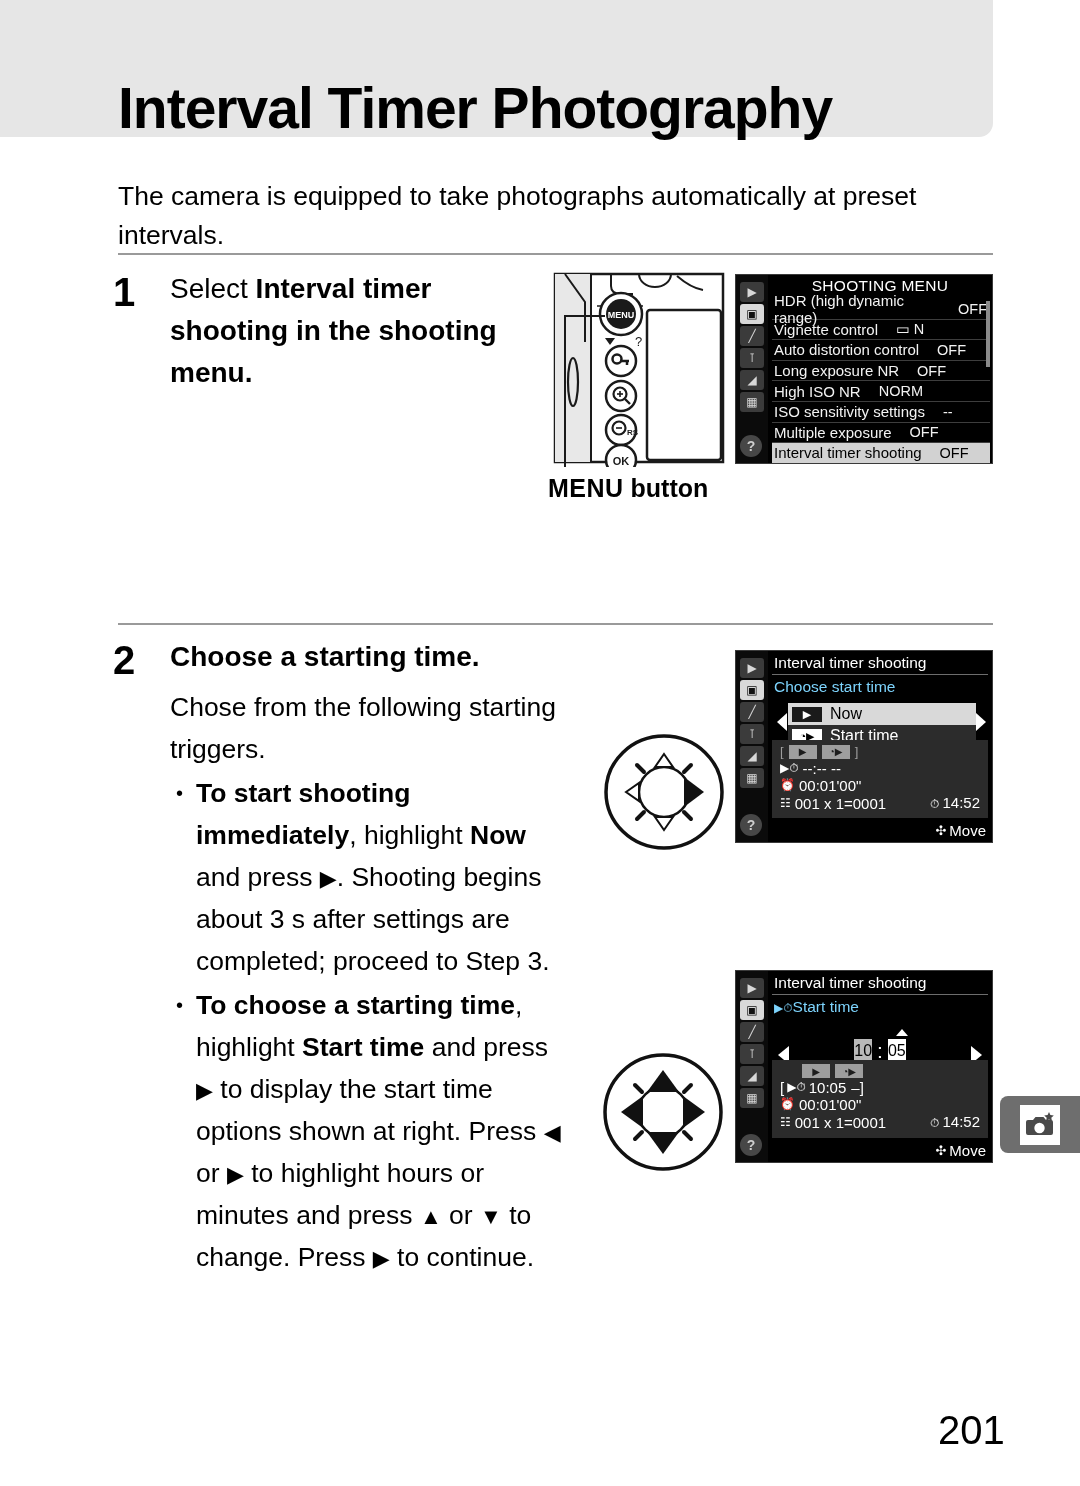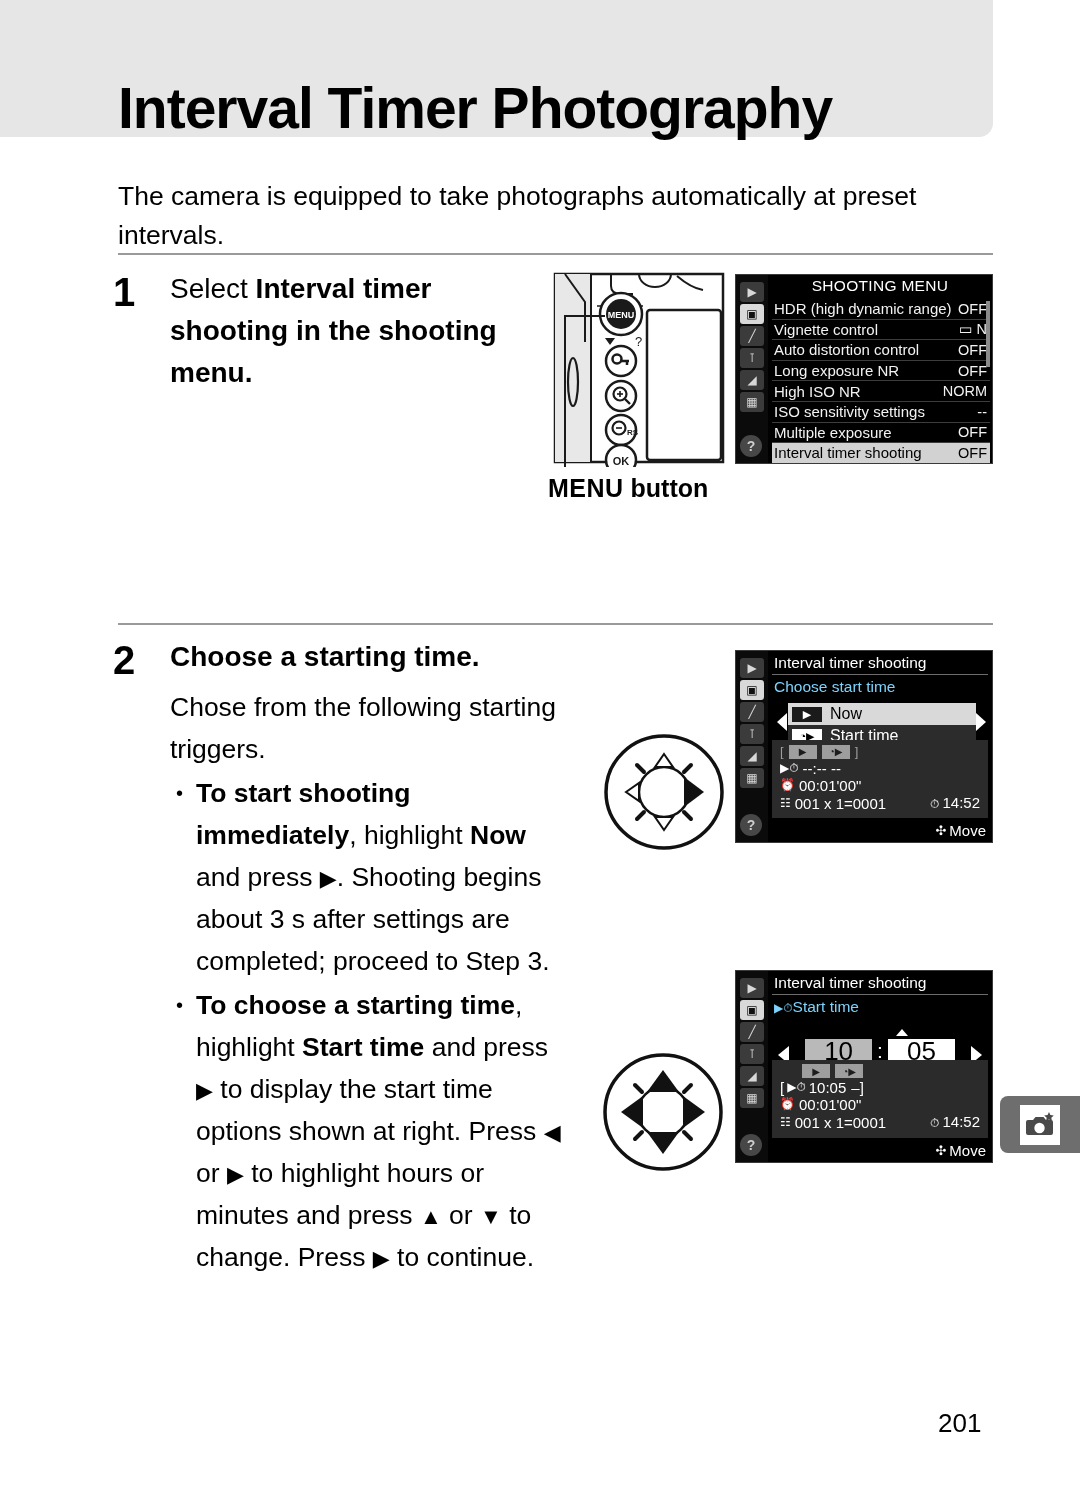--- a/index.html
+++ b/index.html
@@ -201,28 +201,28 @@
     letter-spacing: 0.3px;
   }
   .sm-list {
     position: absolute;
     left: 36px;
     top: 24px;
     width: 218px;
   }
   .sm-row {
     display: flex;
-    justify-content: space-between;
     align-items: center;
     height: 20.6px;
     border-bottom: 1px solid #3d3d3d;
     font-size: 15px;
     padding: 0 3px 0 2px;
     box-sizing: border-box;
     color: #f2f2f2;
+    gap: 12px;
   }
   .sm-row .val { font-size: 14.5px; padding-left: 6px; white-space: nowrap; }
   .sm-row.selected {
     background: #d2d2d2;
     color: #000000;
     border-bottom: 1px solid #d2d2d2;
   }
   .sm-scroll {
     position: absolute;
     right: 2px;
@@ -333,22 +333,22 @@
     left: 36px;
     top: 56px;
     width: 216px;
     height: 48px;
     display: flex;
     align-items: center;
     justify-content: center;
   }
   .time-box {
     display: inline-block;
-    font-size: 26px;
-    padding: 0 19px;
+    font-size: 16px;
+    padding: 0 0;
     line-height: 24px;
   }
   .time-box.hour { background: #b9b9b9; color: #000000; }
   .time-box.min  { background: #ffffff; color: #000000; }
   .time-colon { font-size: 21px; padding: 0 5px; color: #ffffff; }
   .spin {
     position: absolute;
     left: 50%;
     margin-left: 16px;
     width: 0; height: 0;
@@ -386,21 +386,21 @@
     display: flex;
     align-items: center;
     justify-content: center;
   }
 
   
   .page-number {
     position: absolute;
     left: 938px;
     top: 1408px;
-    font-size: 26px;
+    font-size: 40px;
     font-weight: normal;
   }
 </style>
 </head>
 <body>
 
 <div class="header-band"></div>
 <h1 class="page-title">Interval Timer Photography</h1>
 
 <p class="intro">The camera is equipped to take photographs automatically at preset intervals.</p>

